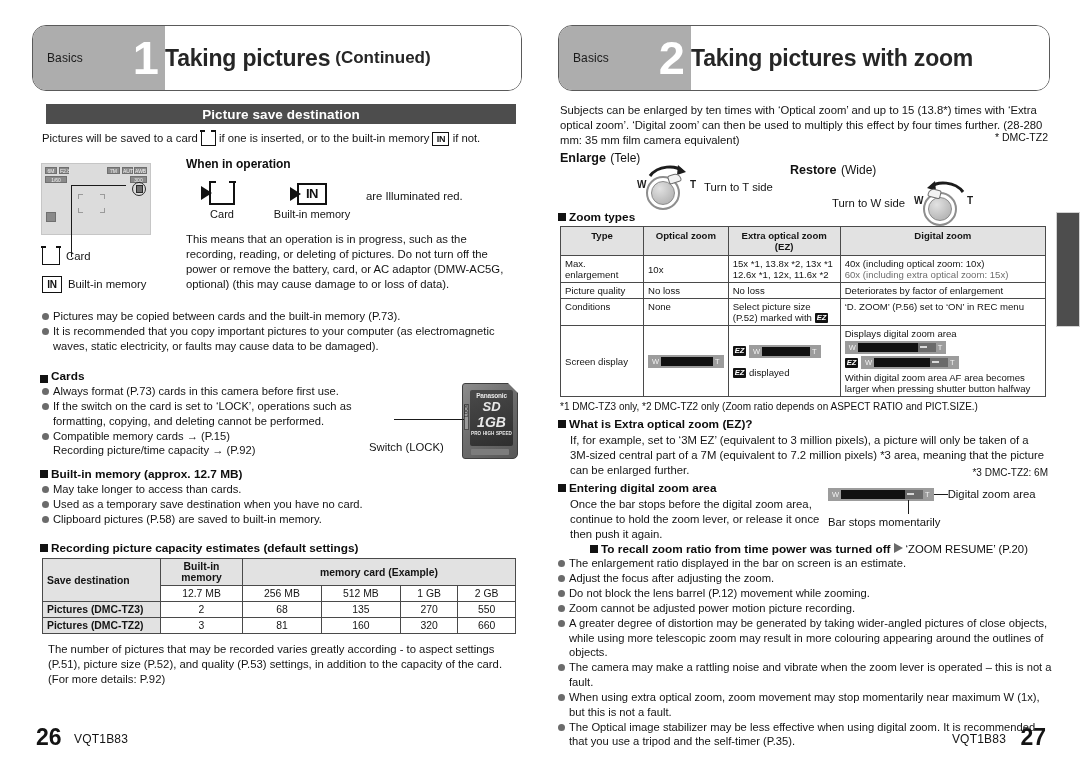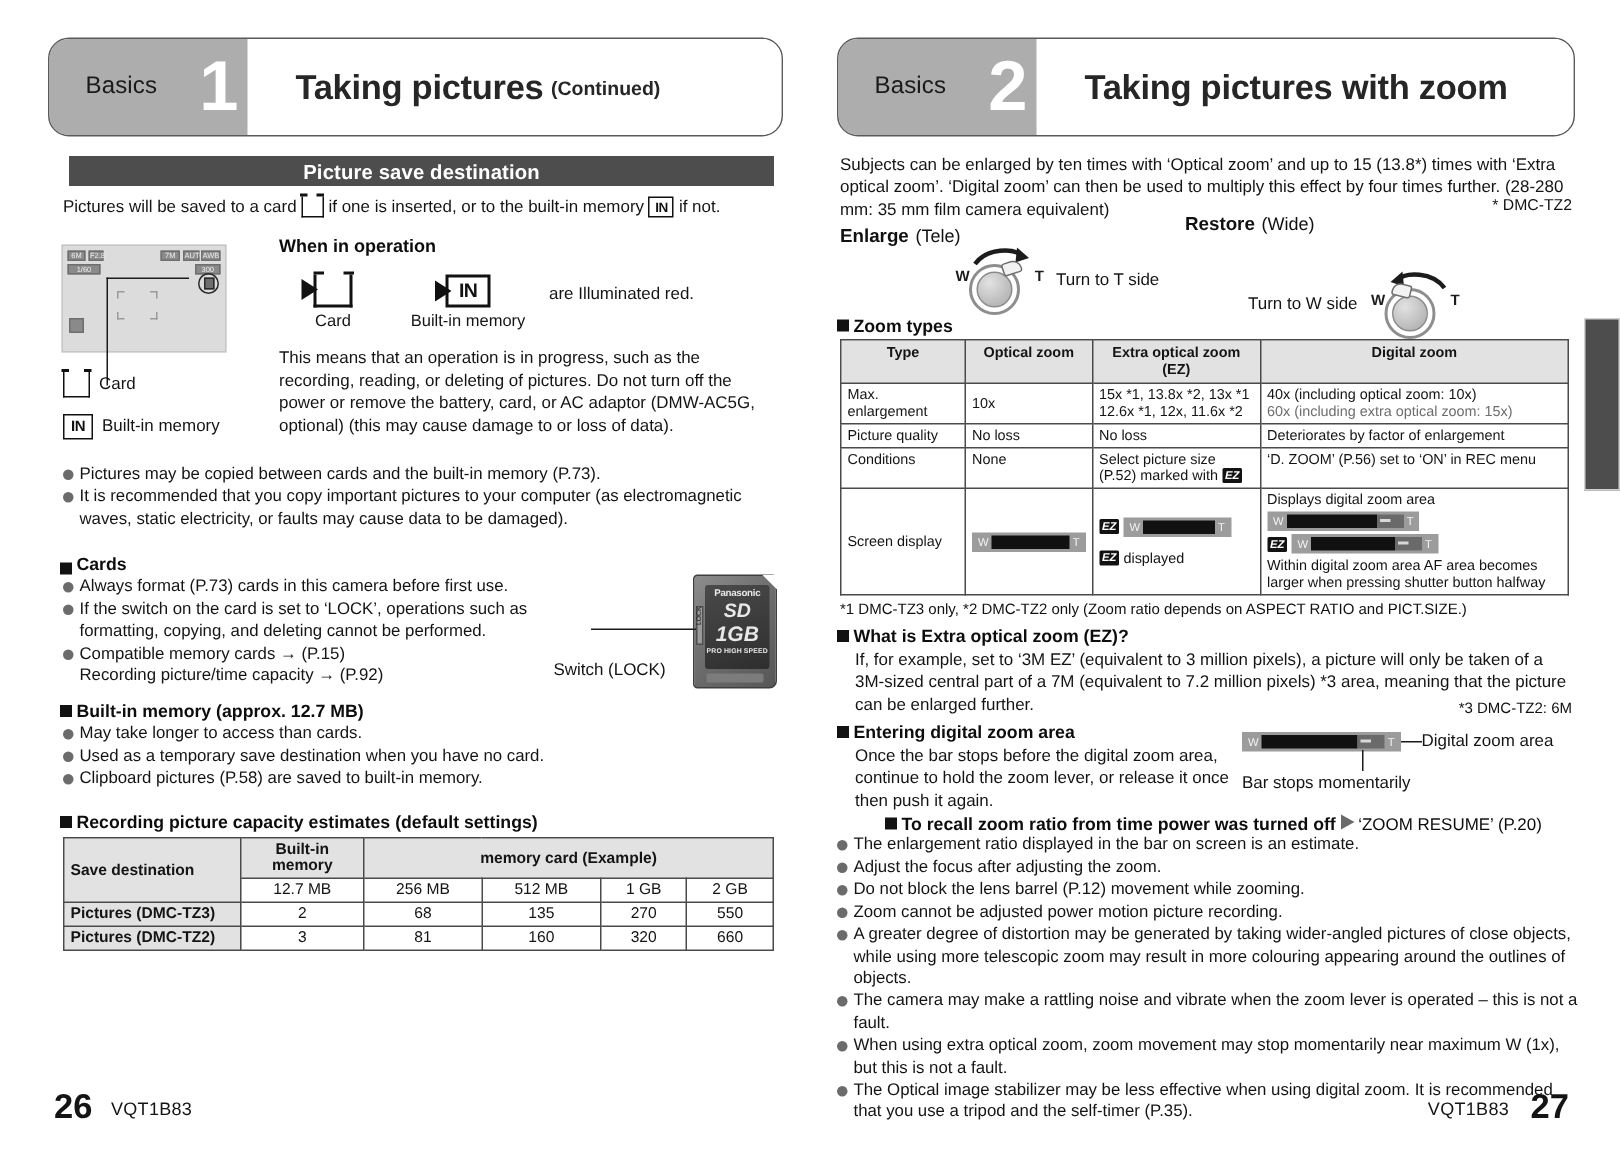--- a/index.html
+++ b/index.html
@@ -24,35 +24,35 @@
     border-radius: 14px;
     background: #ffffff;
     overflow: hidden;
     display: flex; align-items: stretch;
   }
   .chapter-header .gray-block {
     width: 132px; background: #adadad;
     position: relative; display: flex; align-items: center;
   }
   .chapter-header .basics-label {
-    font-size: 16px; color: #1a1a1a; padding-left: 24px; letter-spacing: .1px;
+    font-size: 12px; color: #1a1a1a; padding-left: 14px; letter-spacing: .1px;
   }
   .chapter-header .chapter-num {
     position: absolute; right: 6px; top: 50%; transform: translateY(-52%);
     font-size: 47px; font-weight: 700; color: #ffffff; line-height: 1;
   }
   .chapter-header .title-block {
     flex: 1; background: #ffffff; display: flex; align-items: center;
-    padding-left: 32px;
+    padding-left: 0;
   }
   .chapter-header .title-main {
     font-size: 23px; font-weight: 700; color: #262626; letter-spacing: -.2px;
   }
   .chapter-header .title-sub {
-    font-size: 13px; font-weight: 700; color: #262626; margin-left: 5px;
+    font-size: 17px; font-weight: 700; color: #262626; margin-left: 5px;
   }
 
   
   .section-bar {
     position: absolute; left: 46px; top: 104px; width: 470px; height: 20px;
     background: #4d4d4d; color: #ffffff;
     font-size: 13.5px; font-weight: 700;
     display: flex; align-items: center; justify-content: center;
     letter-spacing: .1px;
   }
@@ -411,20 +411,21 @@
           <td>3</td>
           <td>81</td>
           <td>160</td>
           <td>320</td>
           <td>660</td>
         </tr>
       </tbody>
         </table>
     </div>
 
+    <div class="body-text" style="position:absolute;left:48px;top:642px;width:462px;">The number of pictures that may be recorded varies greatly according - to aspect settings (P.51), picture size (P.52), and quality (P.53) settings, in addition to the capacity of the card. (For more details: P.92)</div>
 
     <div class="page-num" style="left:36px;">26</div>
     <div class="page-code" style="left:74px;">VQT1B83</div>
   </div>
 
   <div class="page page-right">
 
     <div class="chapter-header" style="left:18px;width:492px;">
       <div class="gray-block">
         <span class="basics-label">Basics</span>
@@ -435,21 +436,21 @@
       </div>
     </div>
 
     <div class="body-text" style="position:absolute;left:20px;top:103px;width:485px;">Subjects can be enlarged by ten times with ‘Optical zoom’ and up to 15 (13.8*) times with ‘Extra optical zoom’. ‘Digital zoom’ can then be used to multiply this effect by four times further. (28-280 mm: 35 mm film camera equivalent)</div>
     <div style="position:absolute;right:32px;top:131px;font-size:10.5px;">* DMC-TZ2</div>
 
     <div style="position:absolute;left:20px;top:148px;">
       <span style="font-size:12.5px;font-weight:700;">Enlarge</span>
       <span style="font-size:12px;">(Tele)</span>
     </div>
-    <div style="position:absolute;left:250px;top:140px;">
+    <div style="position:absolute;left:250px;top:160px;">
       <span style="font-size:12.5px;font-weight:700;">Restore</span>
       <span style="font-size:12px;">(Wide)</span>
     </div>
 
     <div style="position:absolute;left:98px;top:164px;display:flex;align-items:center;">
       <div class="lever">
         <svg class="arc" viewBox="0 0 40 16">
           <path d="M2 13 C10 2, 28 2, 34 8" stroke="#1c1c1c" stroke-width="3" fill="none"></path>
           <path d="M30 2 L38 9 L29 12 Z" fill="#1c1c1c"></path>
         </svg>

